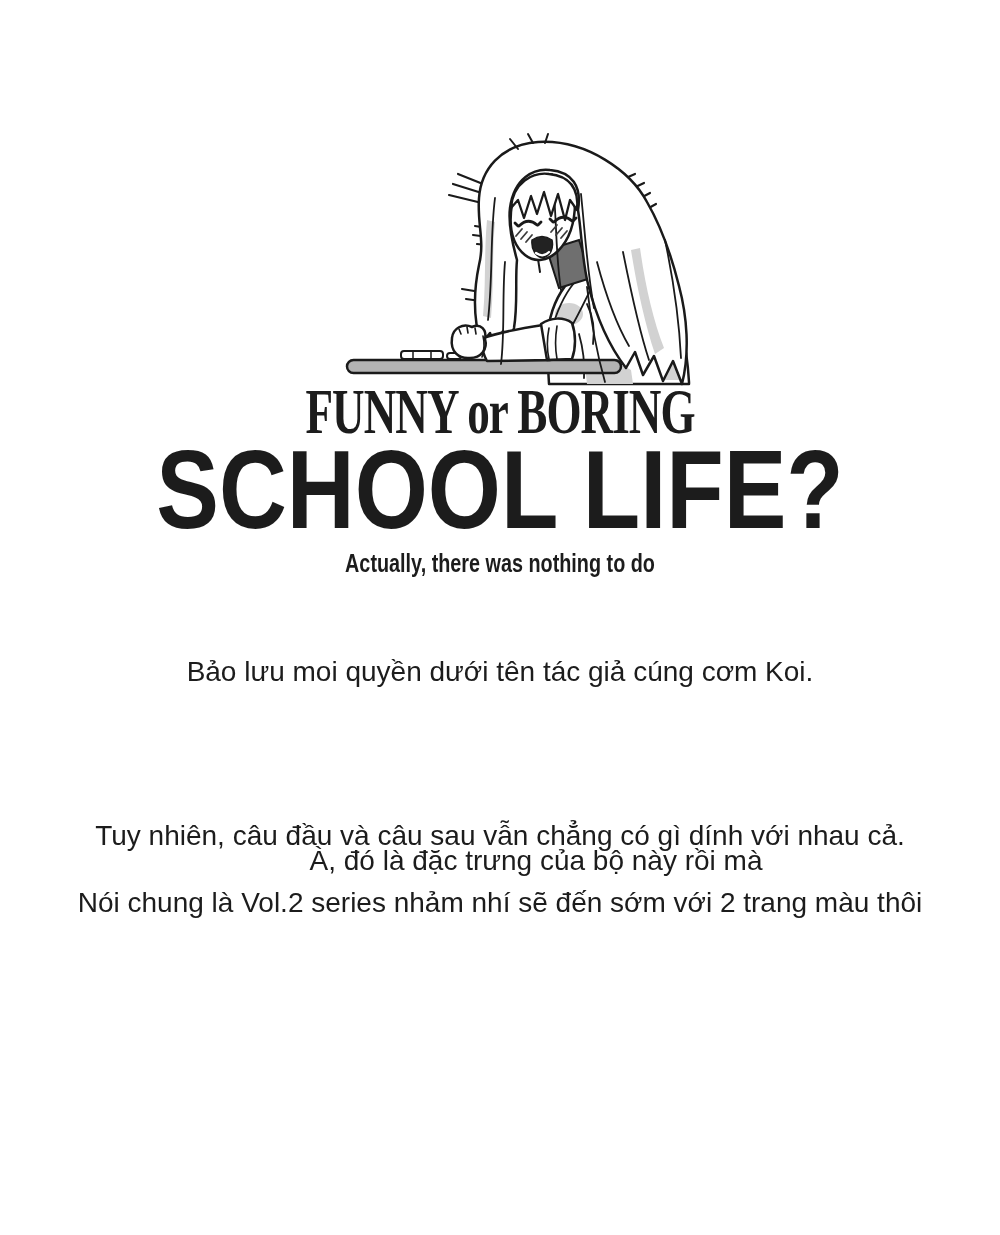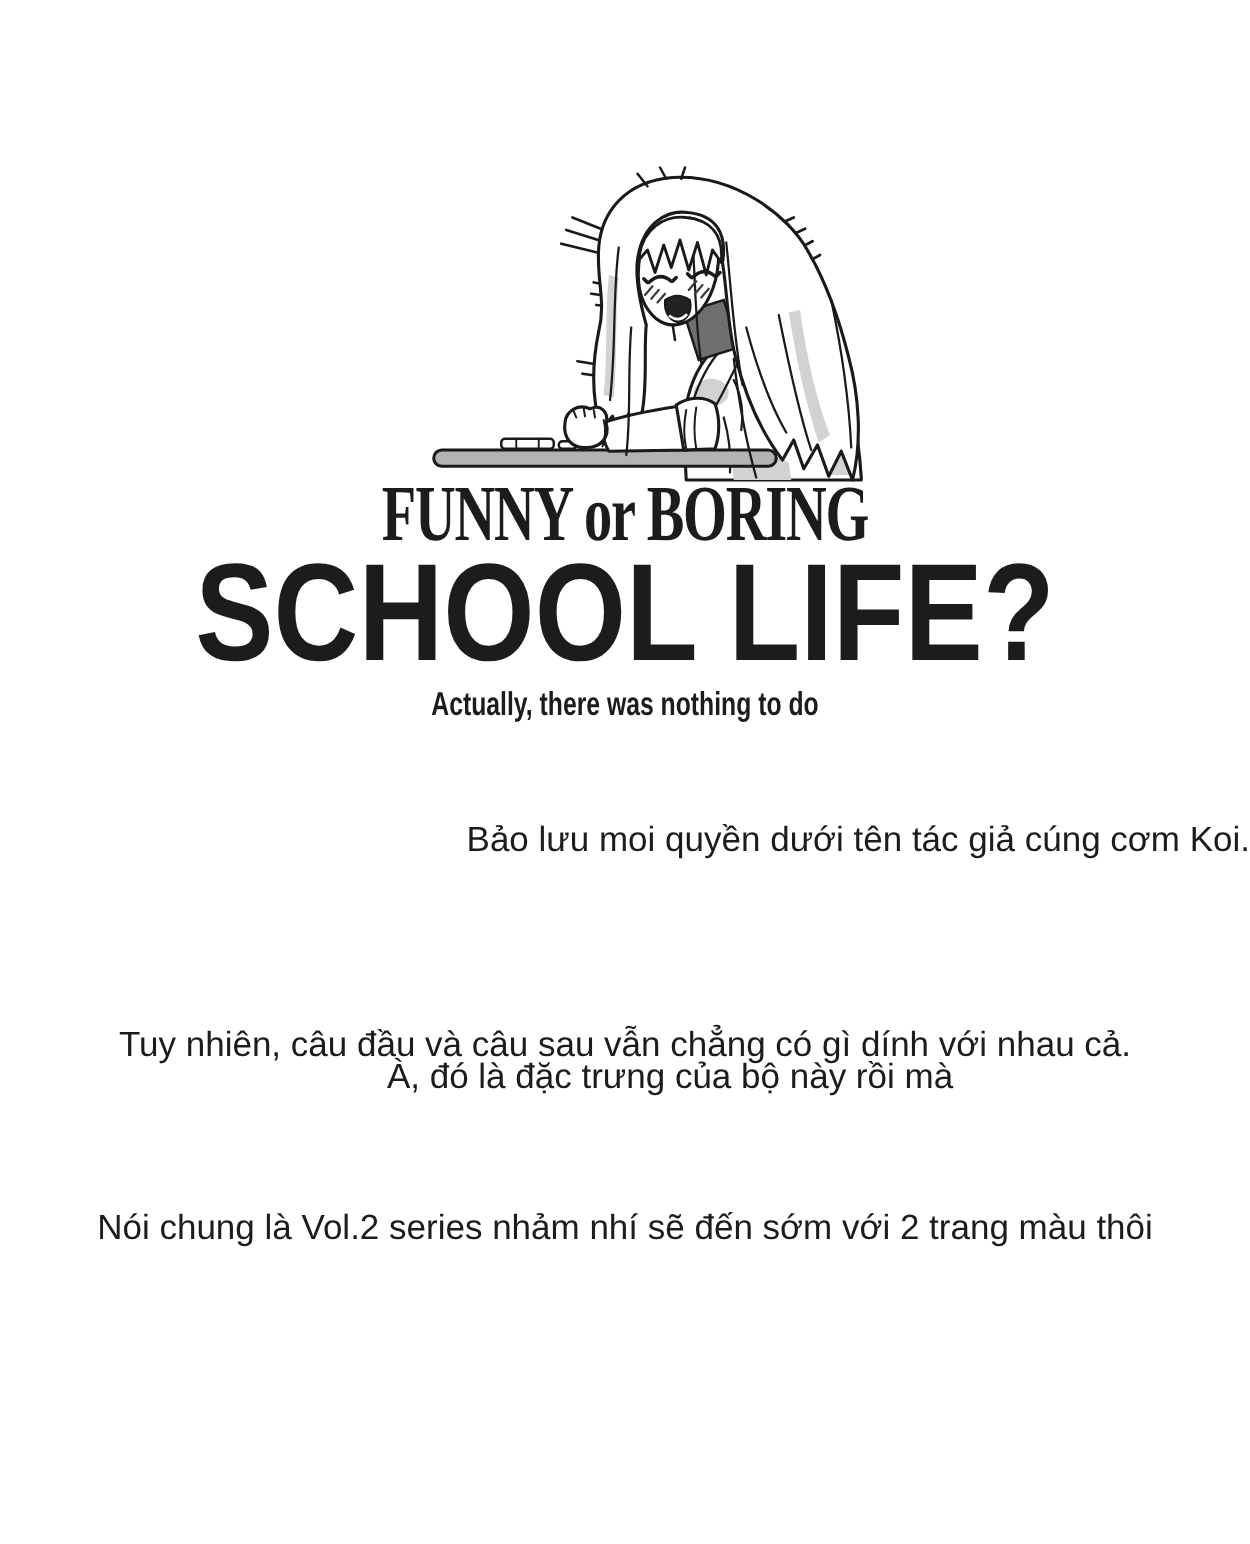--- a/index.html
+++ b/index.html
@@ -47,21 +47,21 @@
     transform-origin:50% 0;
     white-space:nowrap;
   }
   .body-par{
     font-size:28px;
     line-height:37px;
     font-weight:400;
     white-space:pre-line;
     color:var(--text-color,#1c1c1c);
   }
-  .p1{top:653px;text-align:right;} .p2{top:715px;} .p3{top:817px;} .p4{top:842px;padding-left:36px;} .p5{top:963px;}
+  .p1{top:653px;} .p2{top:715px;} .p3{top:817px;} .p4{top:842px;padding-left:36px;} .p5{top:884px;}
 
   
   .ln{stroke:var(--line-color,#1a1a1a);fill:none;stroke-linecap:round;stroke-linejoin:round;}
   .fillwhite{fill:#ffffff;stroke:var(--line-color,#1a1a1a);stroke-linejoin:round;}
   .shade{fill:var(--shade-color,#d2d2d2);stroke:none;}
 </style>
 </head>
 <body>
 
 <div class="page">

